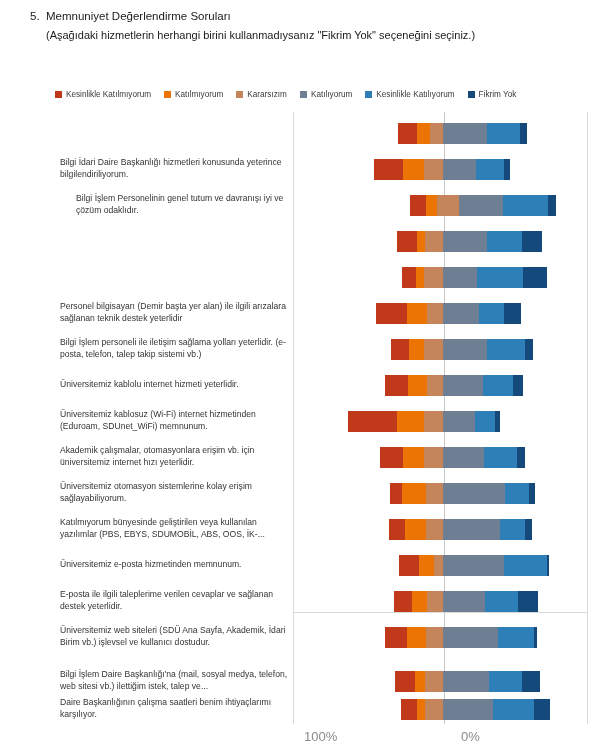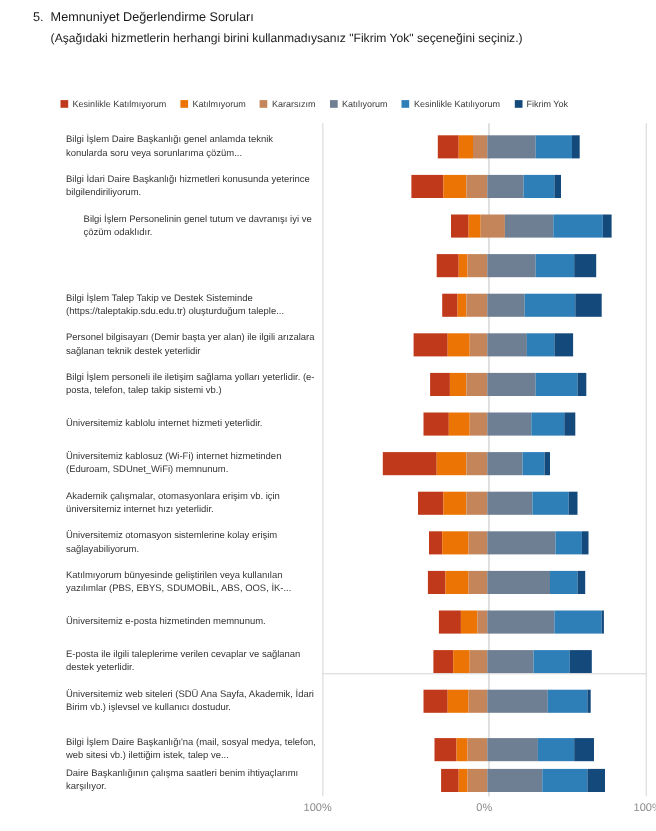--- a/index.html
+++ b/index.html
@@ -141,23 +141,24 @@
   
   #axis-labels {
     position: absolute;
     left: 0;
     top: 729px;
     width: 596px;
     height: 20px;
   }
   .tick {
     position: absolute;
-    font-size: 10px;
+    font-size: 13px;
     color: #8a8a8a;
     top: 0;
+    margin-left: 28px;
   }
 </style>
 </head>
 <body>
 
 <div id="title-block">
   <div class="title-row">
     <span class="title-num">5.</span>
     <span class="title-main">Memnuniyet Değerlendirme Soruları</span>
   </div>
@@ -190,21 +191,20 @@
       <span>Fikrim Yok</span>
     </div>
   </div>
 
 <div id="chart">
   <div id="plot-area">
     <div id="zero-line"></div>
   </div>
   <div id="rows-host">
       <div class="row" style="top: 2px;">
-        <div class="row-label">Bilgi İşlem Daire Başkanlığı genel anlamda teknik konularda soru veya sorunlarıma çözüm...</div>
         <div class="bar-wrap">
           <div class="bar" style="left: 105px;">
             <div class="seg" style="width: 18.75px; background: rgb(192, 57, 26);"></div>
             <div class="seg" style="width: 12.75px; background: rgb(236, 116, 4);"></div>
             <div class="seg" style="width: 13.5px; background: rgb(196, 133, 90);"></div>
             <div class="seg" style="width: 44.225px; background: rgb(110, 127, 147);"></div>
             <div class="seg" style="width: 32.625px; background: rgb(46, 126, 184);"></div>
             <div class="seg" style="width: 7.25px; background: rgb(20, 73, 123);"></div>
           </div>
         </div>
@@ -241,21 +241,20 @@
             <div class="seg" style="width: 20.25px; background: rgb(192, 57, 26);"></div>
             <div class="seg" style="width: 8.25px; background: rgb(236, 116, 4);"></div>
             <div class="seg" style="width: 18px; background: rgb(196, 133, 90);"></div>
             <div class="seg" style="width: 43.5px; background: rgb(110, 127, 147);"></div>
             <div class="seg" style="width: 35.525px; background: rgb(46, 126, 184);"></div>
             <div class="seg" style="width: 19.575px; background: rgb(20, 73, 123);"></div>
           </div>
         </div>
       </div>
       <div class="row" style="top: 146px;">
-        <div class="row-label">Bilgi İşlem Talep Takip ve Destek Sisteminde (https://taleptakip.sdu.edu.tr)   oluşturduğum taleple...</div>
         <div class="bar-wrap">
           <div class="bar" style="left: 108.75px;">
             <div class="seg" style="width: 14.25px; background: rgb(192, 57, 26);"></div>
             <div class="seg" style="width: 7.5px; background: rgb(236, 116, 4);"></div>
             <div class="seg" style="width: 19.5px; background: rgb(196, 133, 90);"></div>
             <div class="seg" style="width: 34.075px; background: rgb(110, 127, 147);"></div>
             <div class="seg" style="width: 46.4px; background: rgb(46, 126, 184);"></div>
             <div class="seg" style="width: 23.2px; background: rgb(20, 73, 123);"></div>
           </div>
         </div>

